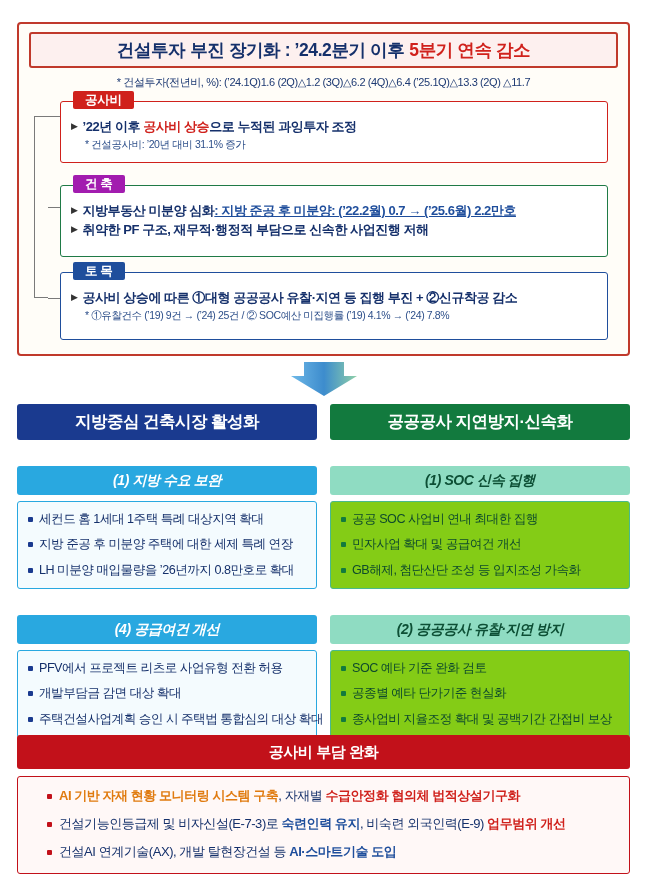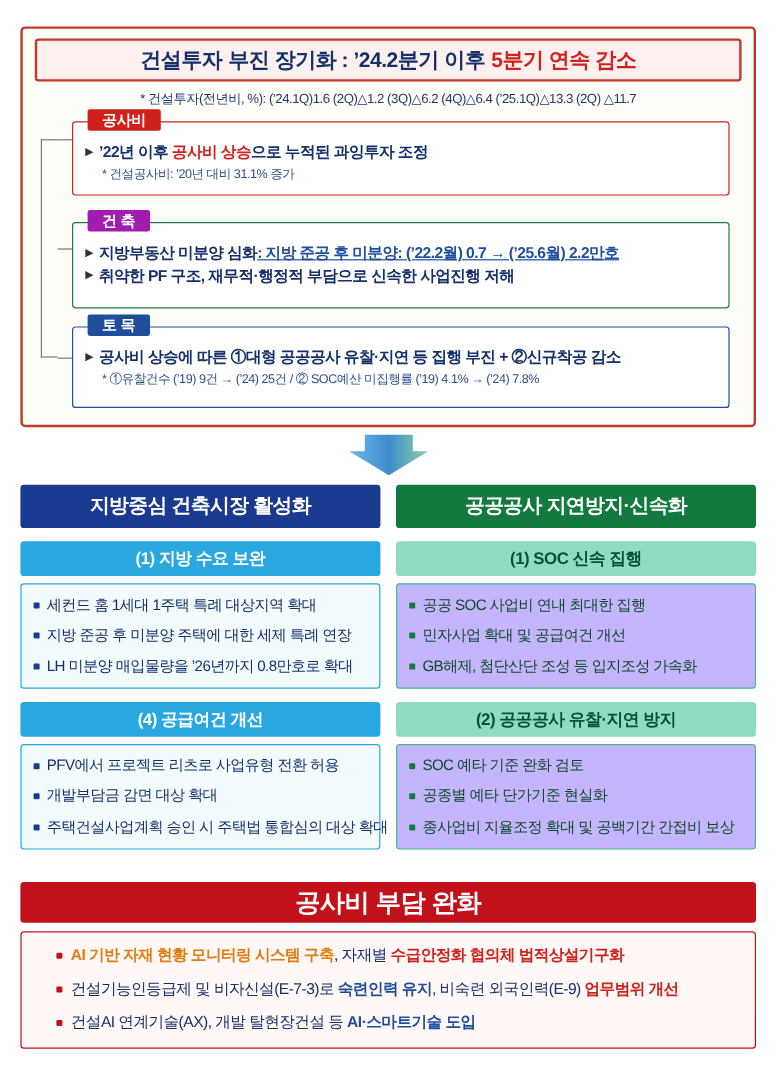--- a/index.html
+++ b/index.html
@@ -141,38 +141,39 @@
     display: flex; align-items: center; justify-content: center;
     color: #ffffff;
     font-size: 16.5px;
     font-weight: bold;
     letter-spacing: -0.5px;
   }
   .col-header.navy  { background: #1a3a8f; }
   .col-header.green { background: #127a3e; }
 
   .sub-header {
-    margin-top: 11px;
+    margin-top: 26px;
     height: 29px;
     border-radius: 3px;
     display: flex; align-items: center; justify-content: center;
     font-size: 14px;
     font-weight: bold;
     letter-spacing: -0.4px;
+    font-style: italic;
   }
   .sub-header.blue  { background: #29a8e0; color: #ffffff; }
   .sub-header.mint  { background: #8fdcc2; color: #0d4f35; }
 
   .list-box {
     margin-top: 6px;
     border-radius: 3px;
     padding: 9px 10px 8px 10px;
   }
   .list-box.blue { border: 1.4px solid #29a8e0; background: #f4fbfe; }
-  .list-box.mint { border: 1.4px solid #49b98d; background: #c4b5fd; }
+  .list-box.mint { border: 1.4px solid #49b98d; background: #84cc16; }
 
   .li {
     display: flex;
     align-items: flex-start;
     font-size: 12.6px;
     letter-spacing: -0.5px;
     color: #15306b;
     line-height: 1.3;
     margin-bottom: 9px;
     white-space: nowrap;
@@ -190,21 +191,21 @@
 
   
   .bottom-header {
     position: absolute;
     left: 17px; top: 735px;
     width: 613px; height: 34px;
     background: #c2111a;
     border-radius: 3px;
     display: flex; align-items: center; justify-content: center;
     color: #ffffff;
-    font-size: 21px;
+    font-size: 15px;
     font-weight: bold;
     letter-spacing: -0.4px;
     text-align: center;
   }
   .bottom-box {
     position: absolute;
     left: 17px; top: 776px;
     width: 613px; height: 98px;
     border: 1.4px solid #c2111a;
     border-radius: 3px;

